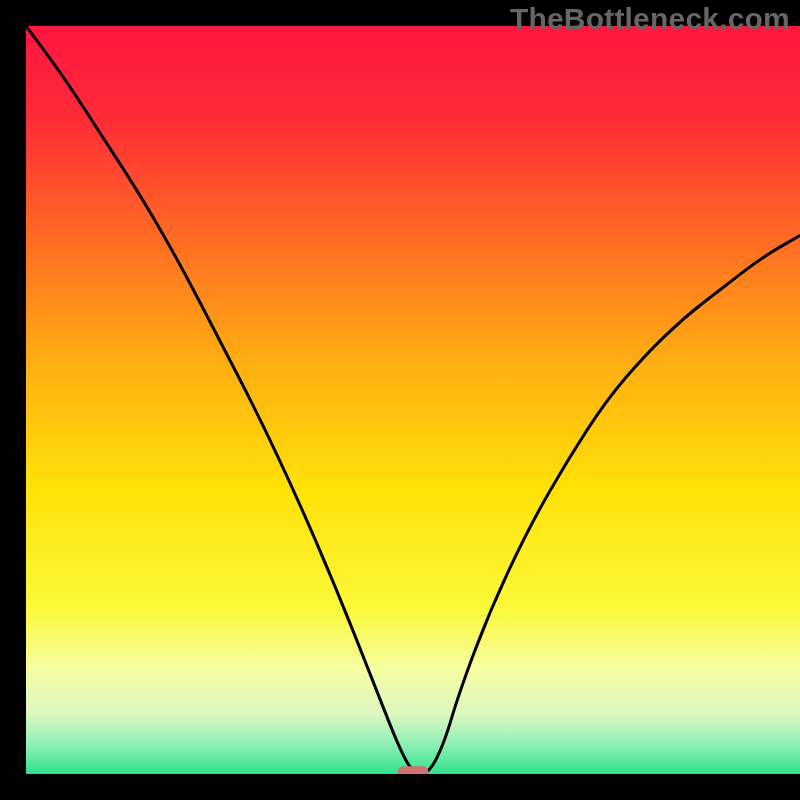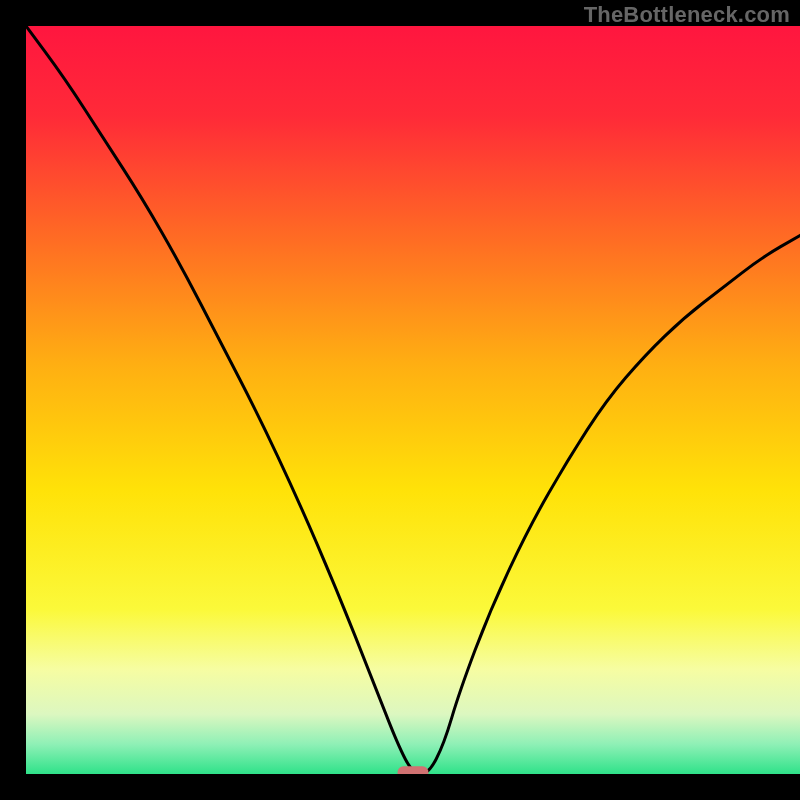--- a/index.html
+++ b/index.html
@@ -13,21 +13,21 @@
   .wrap {
     position: relative;
     width: 800px;
     height: 800px;
   }
   .watermark {
     position: absolute;
     top: 2px;
     right: 10px;
     color: #666666;
-    font-size: 22px;
+    font-size: 30px;
     font-weight: 600;
     letter-spacing: 0.2px;
     z-index: 10;
   }
   .plot {
     position: absolute;
     left: 0;
     top: 0;
     width: 800px;
     height: 800px;

